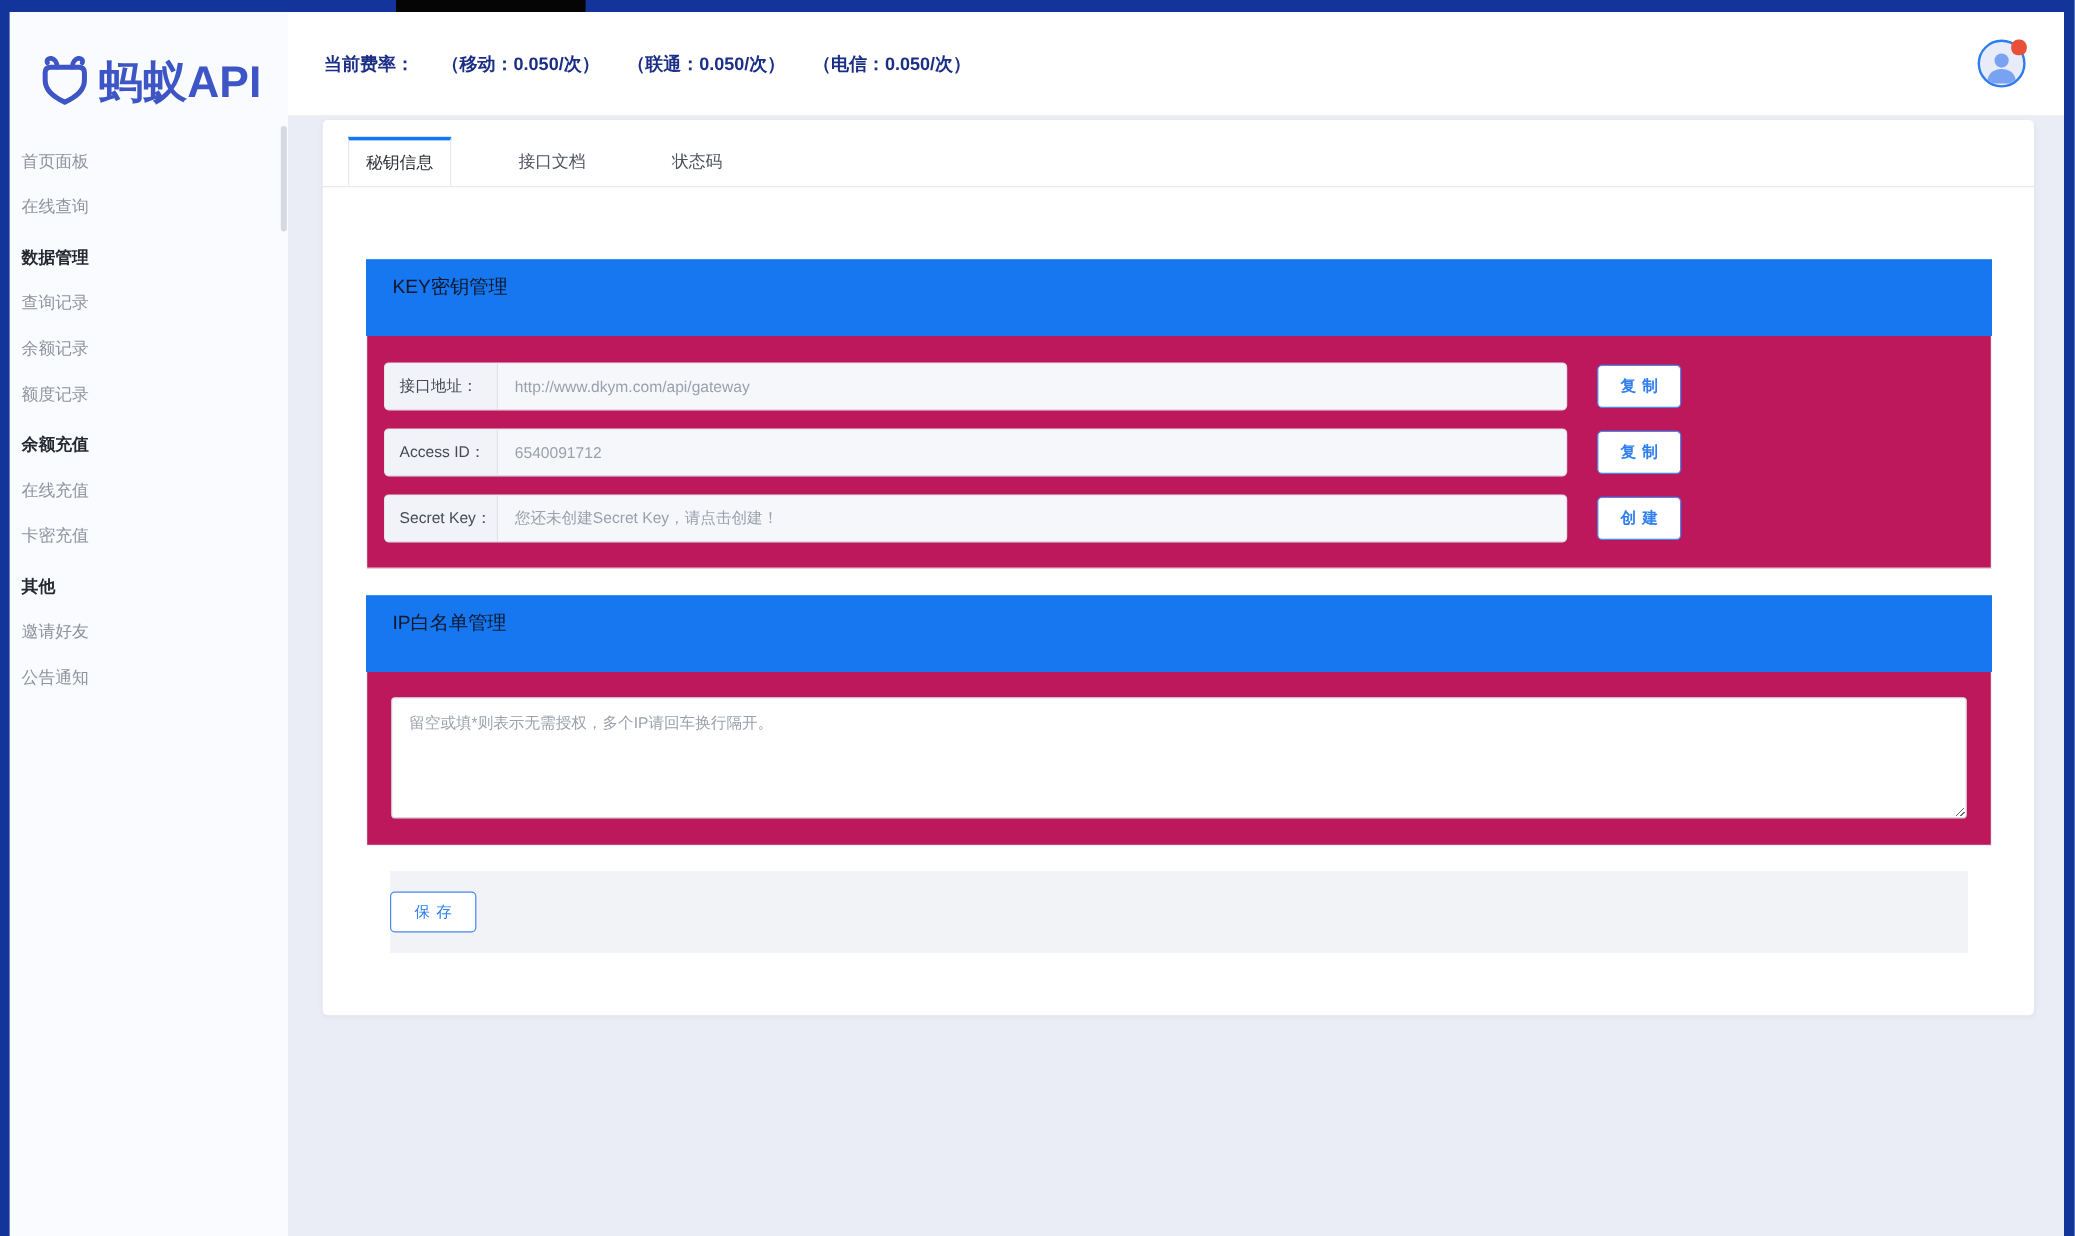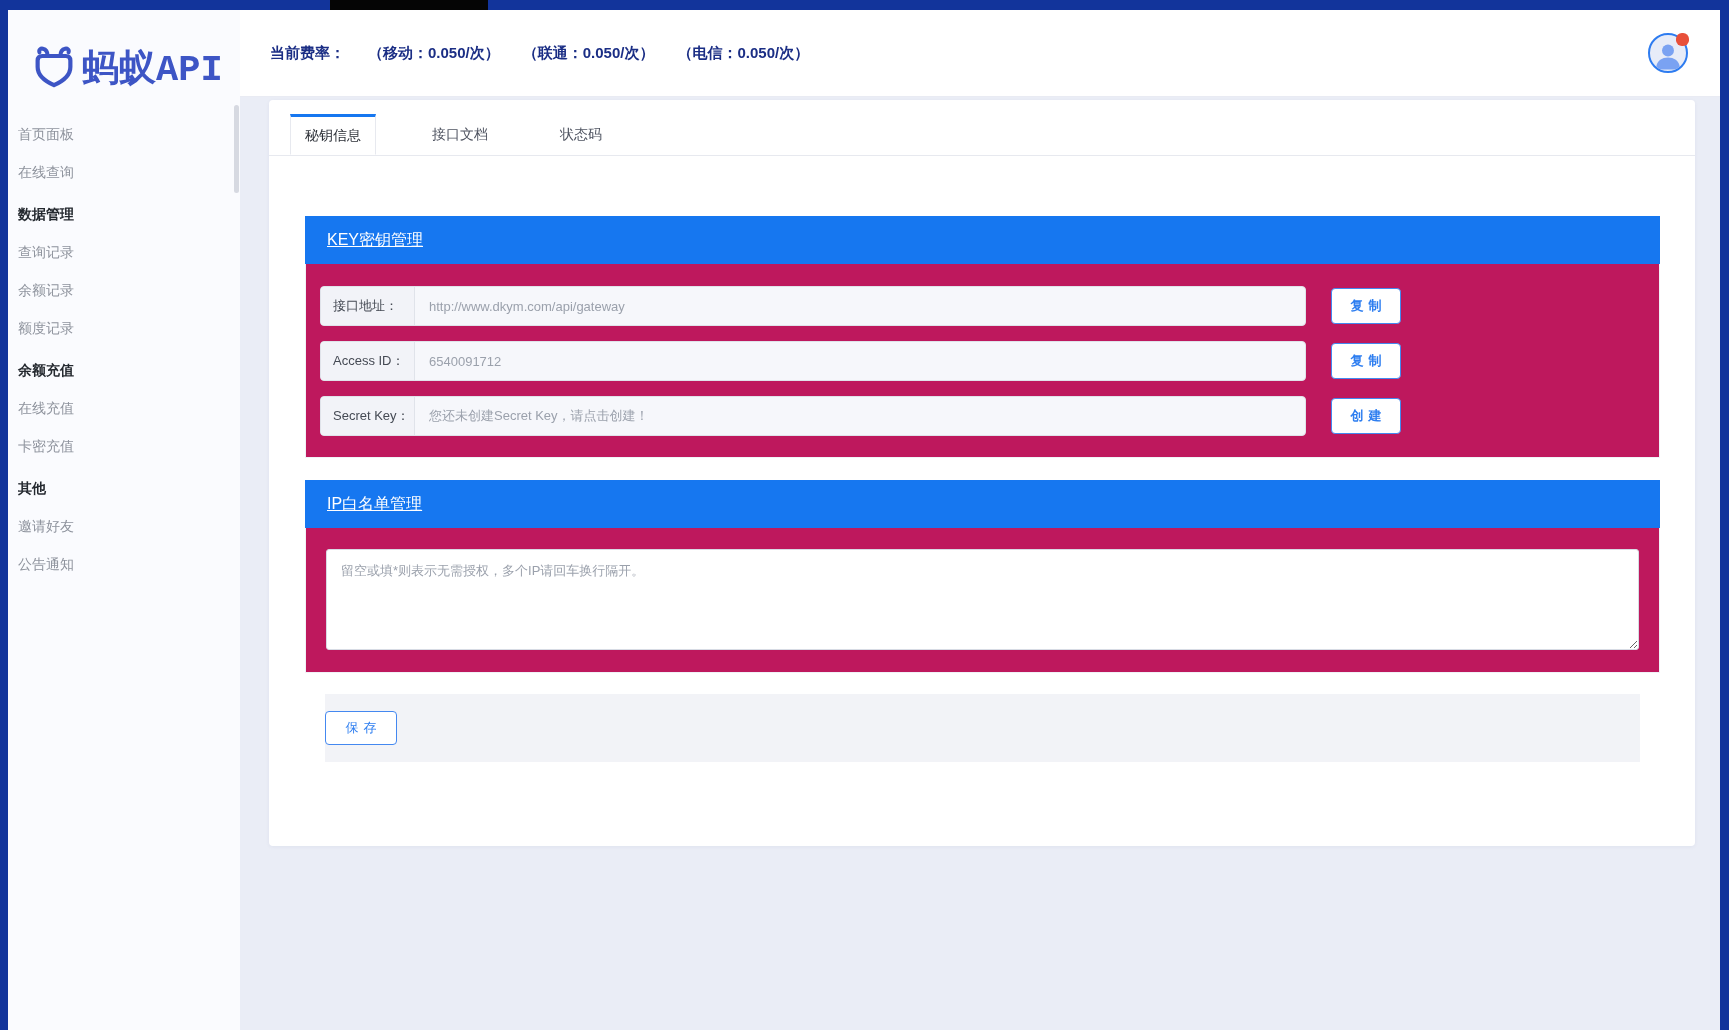--- a/index.html
+++ b/index.html
@@ -12,21 +12,21 @@
   .frame-top { position:absolute; left:0; top:0; width:1729px; height:10px; background:#12349b; z-index:50; }
   .frame-black { position:absolute; left:330px; top:0; width:158px; height:10px; background:#050505; }
   .frame-left { position:absolute; left:0; top:10px; width:8px; height:1020px; background:#12349b; z-index:50; }
   .frame-right { position:absolute; right:0; top:10px; width:9px; height:1020px; background:#12349b; z-index:50; }
 
   .app { position:absolute; left:8px; top:10px; width:1712px; height:1020px; display:flex; }
 
   
   .sidebar { width:232px; flex-shrink:0; background:#fafbfe; position:relative; }
   .logo { position:absolute; left:26px; top:32px; display:flex; align-items:center; gap:8px; cursor:pointer; }
-  .logo-text { font-size:37px; font-weight:bold; color:#3d55c5; letter-spacing:0px;font-family:Liberation Mono, monospace; }
+  .logo-text { font-size:37px; font-weight:bold; color:#3d55c5; letter-spacing:0px; }
   .menu { position:absolute; top:105px; left:0; right:0; }
   .menu-item { height:38px; line-height:38px; padding-left:10px; font-size:14px; color:#8e939d; cursor:pointer; }
   .menu-item.section { color:#24292f; font-weight:bold; margin-top:4px; cursor:default; }
   .sidebar-scrollbar { position:absolute; right:1px; top:95px; width:5px; height:88px; background:#d6d9e1; border-radius:3px; }
 
   
   .main { flex:1; display:flex; flex-direction:column; }
   .topbar { height:87px; background:#ffffff; border-bottom:1px solid #e9ebf3;
             display:flex; align-items:center; justify-content:space-between; padding:0 32px 0 30px; flex-shrink:0; }
   .rate { font-size:15px; font-weight:bold; color:#1b2e85; }
@@ -42,21 +42,21 @@
 
   
   .tabbar { display:flex; padding:14px 0 0 21px; border-bottom:1px solid #e7e9ef;gap:40px; }
   .tab { height:41px; line-height:40px; font-size:14px; color:#4e5360; padding:0 16px; cursor:pointer; }
   .tab.active { border:1px solid #e7e9ef; border-top:3px solid #1677f0; border-bottom:1px solid #ffffff;
                 margin-bottom:-1px; line-height:36px; color:#2b2f36; background:#fff; padding:0 14px; }
 
   .card-body { padding:60px 35px 0 36px; }
 
   
-  .panel-header { height:48px; line-height:48px; background:#1677f0; color:#ffffff; font-size:16px; padding-left:22px;text-decoration:underline; }
+  .panel-header { height:64px; line-height:48px; background:#1677f0; color:#0f172a; font-size:16px; padding-left:22px; }
   .panel-body { border:1px solid #f0f2f7; border-top:none; background:#be185d; }
   .key-body { padding:22px 0 21px 14px; }
   .ip-body { padding:21px 20px 22px 20px; }
   .panel + .panel { margin-top:22px;border-radius:18px; }
 
   .form-row { display:flex; margin-bottom:15px; }
   .form-row:last-child { margin-bottom:0; }
   .input-group { width:986px; height:40px; border:1px solid #e0e3ea; border-radius:4px; background:#f6f7fb;
                  display:flex; overflow:hidden; }
   .ig-label { width:94px; flex-shrink:0; background:#f2f3f8; border-right:1px solid #e0e3ea;

